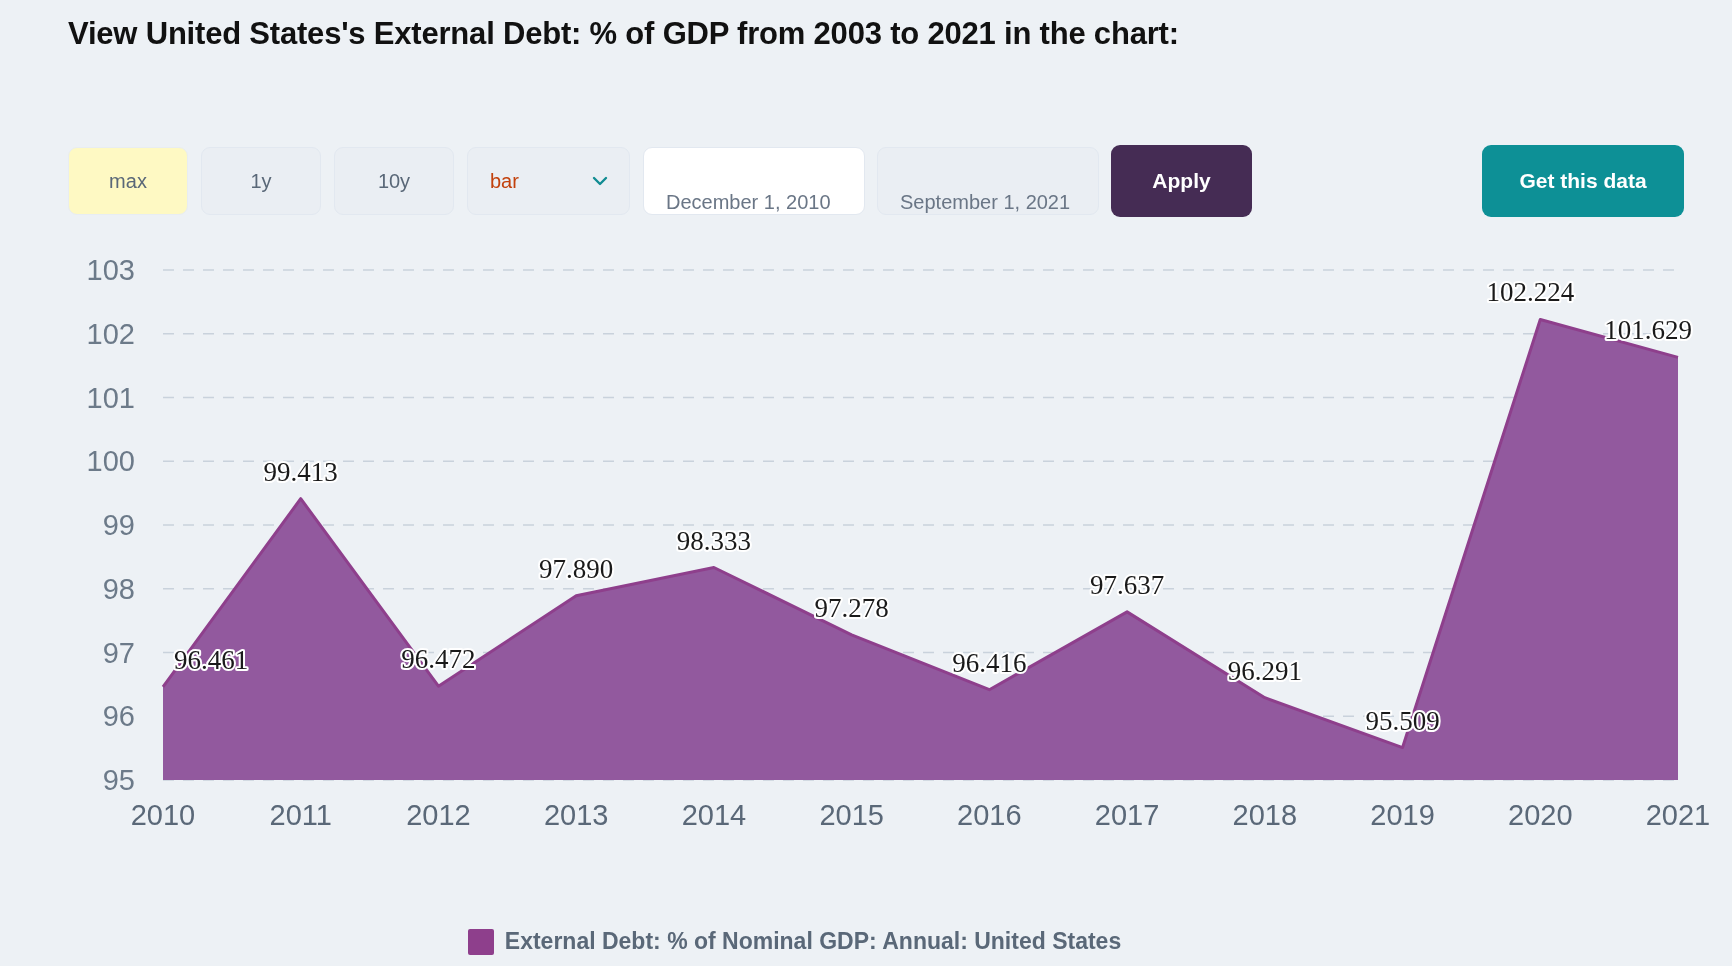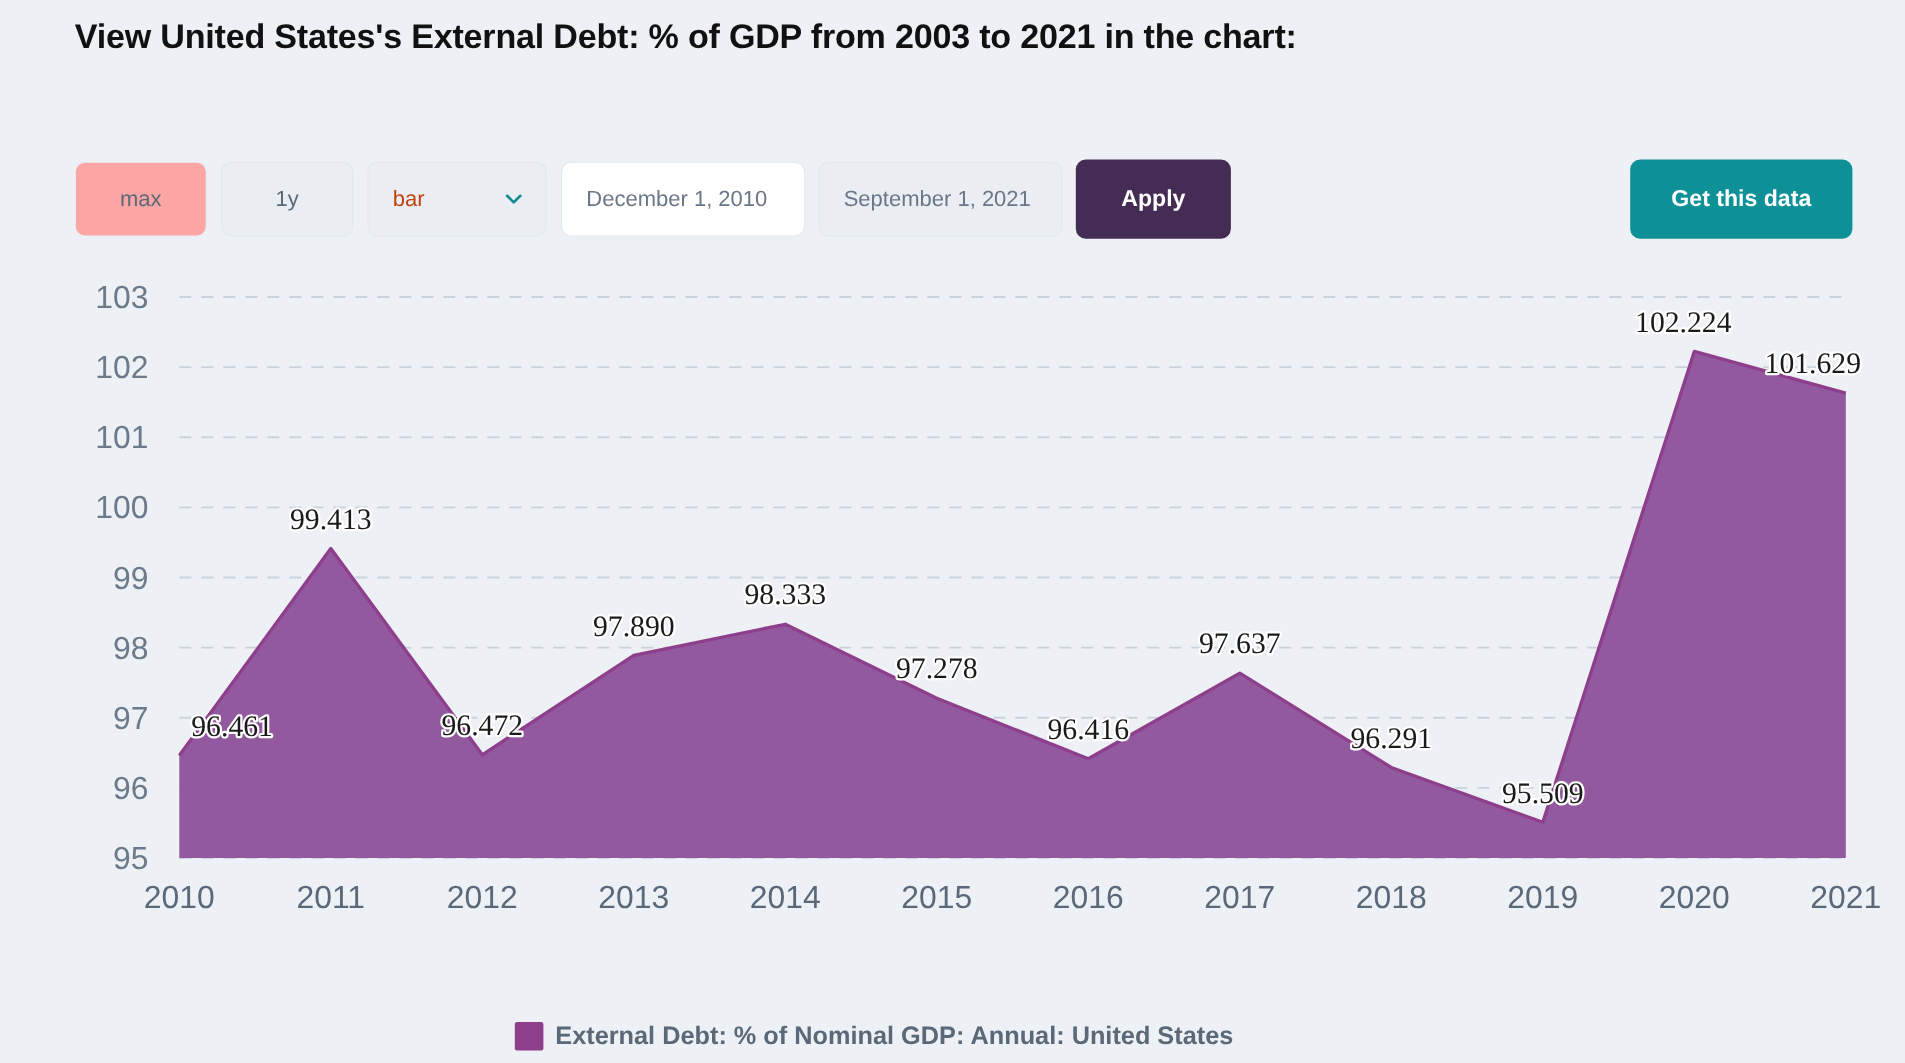--- a/index.html
+++ b/index.html
@@ -46,21 +46,21 @@
     font-size: 20px;
     display: flex;
     align-items: center;
     justify-content: center;
     margin-right: 13px;
     box-sizing: border-box;
     cursor: pointer;
     font-family: "Liberation Sans", sans-serif;
   }
   .range-btn.active {
-    background: #fca5a5;
+    background: #fef9c3;
     border-color: #e8edf2;
     color: #5a6878;
   }
   #chart-type-select {
     position: relative;
     width: 163px;
     height: 68px;
     border: 1px solid #e2e8f0;
     border-radius: 9px;
     background: #eaeef3;
@@ -82,21 +82,21 @@
     transform: translateY(-50%);
     width: 18px;
     height: 18px;
   }
   .date-input {
     width: 222px;
     height: 68px;
     border: 1px solid #e2e8f0;
     border-radius: 9px;
     display: flex;
-    align-items: center;
+    align-items: flex-end;
     box-sizing: border-box;
     margin-right: 12px;
     font-size: 20px;
     color: #6a7686;
     cursor: text;
   }
   .date-input .dval { padding-left: 22px; }
   #date-start { background: #ffffff; }
   #date-end   { background: #eaeef3; }
 
@@ -201,20 +201,21 @@
 
 <div id="page-title">View United States's External Debt: % of GDP from 2003 to 2021 in the chart:</div>
 
 <div id="toolbar">
 
   <div class="range-btn active">max</div>
 
   <div class="range-btn">1y</div>
 
 
+  <div class="range-btn">10y</div>
 
   <div id="chart-type-select">
     <span class="sel-label">bar</span>
     <span class="chev">
       <svg width="18" height="18" viewBox="0 0 18 18">
         <path d="M3 6 L9 12 L15 6" fill="none" stroke="#128c92" stroke-width="2.4" stroke-linecap="round" stroke-linejoin="round"></path>
       </svg>
     </span>
   </div>
 

